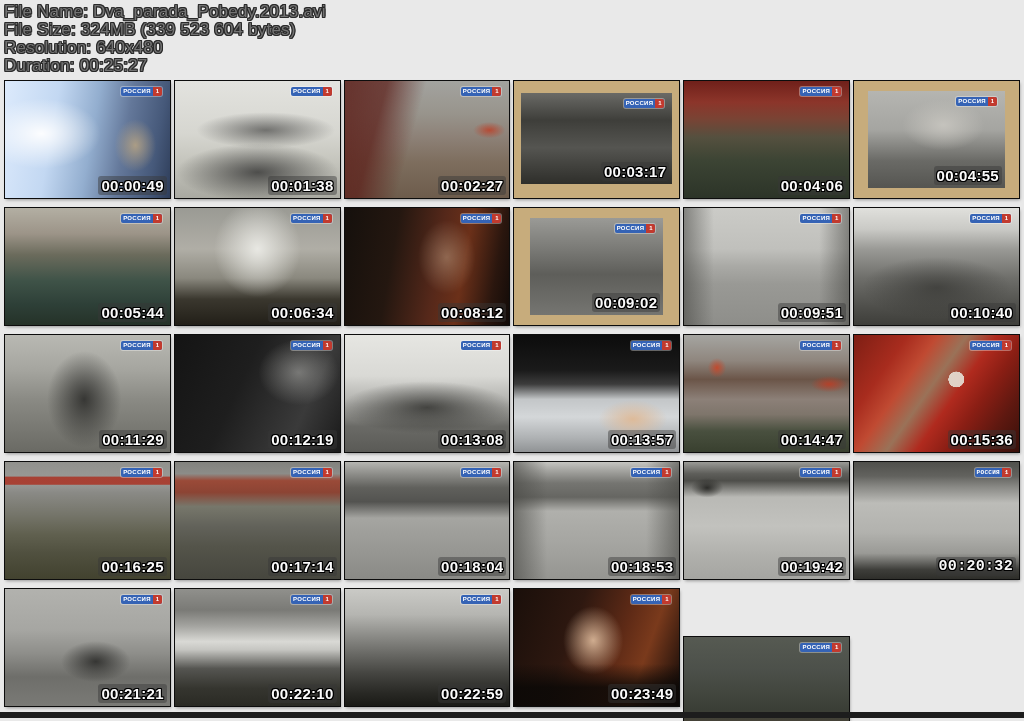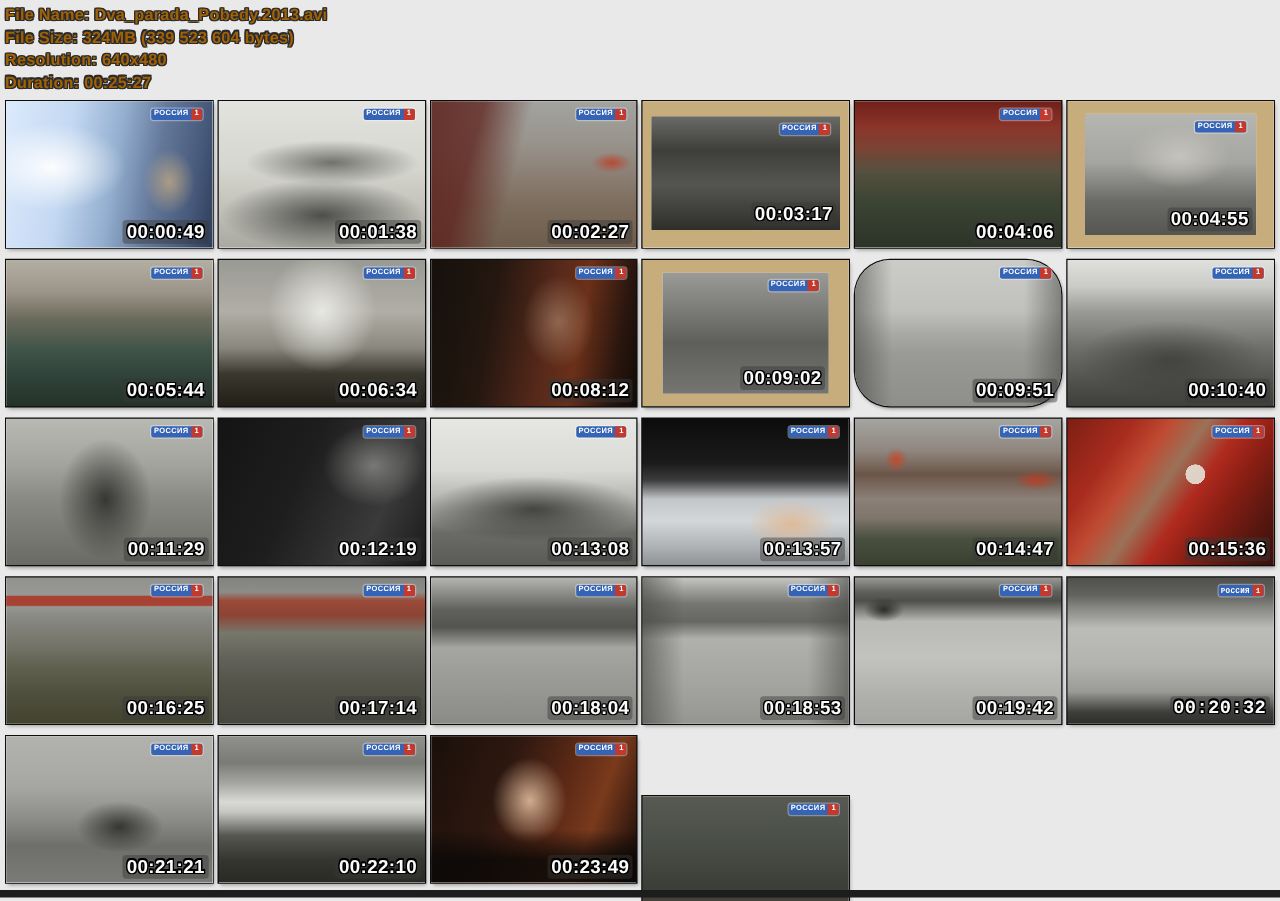--- a/index.html
+++ b/index.html
@@ -3,21 +3,21 @@
 <meta charset="utf-8">
 <style>
   html,body{margin:0;padding:0;}
   body{
     width:1024px;height:721px;position:relative;overflow:hidden;
     background:#e9e9e9;
     font-family:"Liberation Sans", sans-serif;
   }
   .header{padding:3px 0 0 4px;}
   .hline{
-    font-size:13px;font-weight:bold;line-height:18px;color:#a16207;letter-spacing:.2px;
+    font-size:17px;font-weight:normal;line-height:18px;color:#737373;letter-spacing:.2px;
     text-shadow:
       -1px -1px 0 #2b2b2b, 1px -1px 0 #2b2b2b,
       -1px  1px 0 #2b2b2b, 1px  1px 0 #2b2b2b,
       -1px  0   0 #2b2b2b, 1px  0   0 #2b2b2b,
        0   -1px 0 #2b2b2b, 0    1px 0 #2b2b2b;
     white-space:pre;
   }
   .grid{
     margin-top:6px;padding:0 5px;
     display:grid;grid-template-columns:repeat(6,1fr);
@@ -134,21 +134,21 @@
     </div>
     <div class="tstamp">00:08:12</div>
   </div>
       <div class="thumb" title="B&amp;W photo: men at round conference table, tan frame" style="background: linear-gradient(rgb(154, 154, 150) 0%, rgb(124, 124, 120) 30%, rgb(94, 94, 90) 58%, rgb(117, 117, 113) 100%); border-style: solid; border-width: 10px 16px; border-color: rgb(199, 172, 124);">
     <div class="logo" style="background: rgb(53, 99, 181);">
       <span class="logo-text">РОССИЯ</span>
       <span class="logo-badge" style="background: rgb(194, 58, 46);">1</span>
     </div>
     <div class="tstamp">00:09:02</div>
   </div>
-      <div class="thumb" title="B&amp;W wide avenue with rows of vehicles" style="background: linear-gradient(90deg, rgba(60, 60, 56, 0.5) 0%, rgba(60, 60, 56, 0) 18%, rgba(60, 60, 56, 0) 82%, rgba(60, 60, 56, 0.5) 100%), linear-gradient(rgb(203, 203, 199) 0%, rgb(192, 192, 188) 35%, rgb(169, 169, 165) 50%, rgb(153, 153, 149) 65%, rgb(142, 142, 138) 100%); border-radius: 28px;">
+      <div class="thumb" title="B&amp;W wide avenue with rows of vehicles" style="background: linear-gradient(90deg, rgba(60, 60, 56, 0.5) 0%, rgba(60, 60, 56, 0) 18%, rgba(60, 60, 56, 0) 82%, rgba(60, 60, 56, 0.5) 100%), linear-gradient(rgb(203, 203, 199) 0%, rgb(192, 192, 188) 35%, rgb(169, 169, 165) 50%, rgb(153, 153, 149) 65%, rgb(142, 142, 138) 100%);">
     <div class="logo" style="background: rgb(53, 99, 181);">
       <span class="logo-text">РОССИЯ</span>
       <span class="logo-badge" style="background: rgb(194, 58, 46);">1</span>
     </div>
     <div class="tstamp">00:09:51</div>
   </div>
       <div class="thumb" title="B&amp;W group of officers under light canopy" style="background: radial-gradient(60% 35% at 50% 68%, rgba(45, 45, 42, 0.6), rgba(45, 45, 42, 0) 75%), linear-gradient(rgb(224, 224, 220) 0%, rgb(202, 202, 198) 18%, rgb(154, 154, 150) 35%, rgb(110, 110, 106) 60%, rgb(78, 78, 74) 85%, rgb(62, 62, 58) 100%);">
     <div class="logo" style="background: rgb(53, 99, 181);">
       <span class="logo-text">РОССИЯ</span>
       <span class="logo-badge" style="background: rgb(194, 58, 46);">1</span>
@@ -245,20 +245,27 @@
       <span class="logo-badge" style="background: rgb(194, 58, 46);">1</span>
     </div>
     <div class="tstamp">00:21:21</div>
   </div>
       <div class="thumb" title="B&amp;W motion-blurred artillery barrel passing, trees behind" style="background: linear-gradient(rgb(144, 144, 140) 0%, rgb(122, 122, 118) 18%, rgb(165, 165, 161) 32%, rgb(217, 217, 213) 45%, rgb(197, 197, 193) 52%, rgb(85, 85, 81) 68%, rgb(53, 53, 47) 85%, rgb(42, 42, 36) 100%);">
     <div class="logo" style="background: rgb(53, 99, 181);">
       <span class="logo-text">РОССИЯ</span>
       <span class="logo-badge" style="background: rgb(194, 58, 46);">1</span>
     </div>
     <div class="tstamp">00:22:10</div>
+  </div>
+      <div class="thumb" title="B&amp;W officer caps in foreground, grandstand with flags" style="background: linear-gradient(rgb(202, 202, 198) 0%, rgb(181, 181, 177) 22%, rgb(144, 144, 140) 38%, rgb(106, 106, 102) 55%, rgb(69, 69, 65) 72%, rgb(42, 42, 38) 88%, rgb(26, 26, 22) 100%);">
+    <div class="logo" style="background: rgb(53, 99, 181);">
+      <span class="logo-text">РОССИЯ</span>
+      <span class="logo-badge" style="background: rgb(194, 58, 46);">1</span>
+    </div>
+    <div class="tstamp">00:22:59</div>
   </div>
       <div class="thumb" title="Interview close-up of dark-haired man, dark red background" style="background: linear-gradient(rgba(0, 0, 0, 0) 64%, rgba(10, 8, 6, 0.85) 84%), radial-gradient(26% 42% at 48% 44%, rgba(215, 180, 150, 0.95), rgba(215, 180, 150, 0) 70%), linear-gradient(110deg, rgb(26, 15, 10) 0%, rgb(46, 24, 16) 35%, rgb(94, 42, 22) 60%, rgb(122, 58, 28) 75%, rgb(48, 24, 14) 92%, rgb(20, 10, 6) 100%);">
     <div class="logo" style="background: rgb(53, 99, 181);">
       <span class="logo-text">РОССИЯ</span>
       <span class="logo-badge" style="background: rgb(194, 58, 46);">1</span>
     </div>
     <div class="tstamp">00:23:49</div>
   </div>
       <div class="thumb" title="Night Red Square mass parade with red flag field" style="background: radial-gradient(40% 14% at 35% 82%, rgba(160, 45, 30, 0.8), rgba(160, 45, 30, 0) 75%), linear-gradient(rgb(86, 90, 82) 0%, rgb(76, 80, 74) 28%, rgb(66, 70, 62) 48%, rgb(58, 62, 54) 62%, rgb(74, 68, 56) 76%, rgb(66, 52, 44) 88%, rgb(56, 48, 40) 100%); margin-top: 48px;">
     <div class="logo" style="background: rgb(53, 99, 181);">

